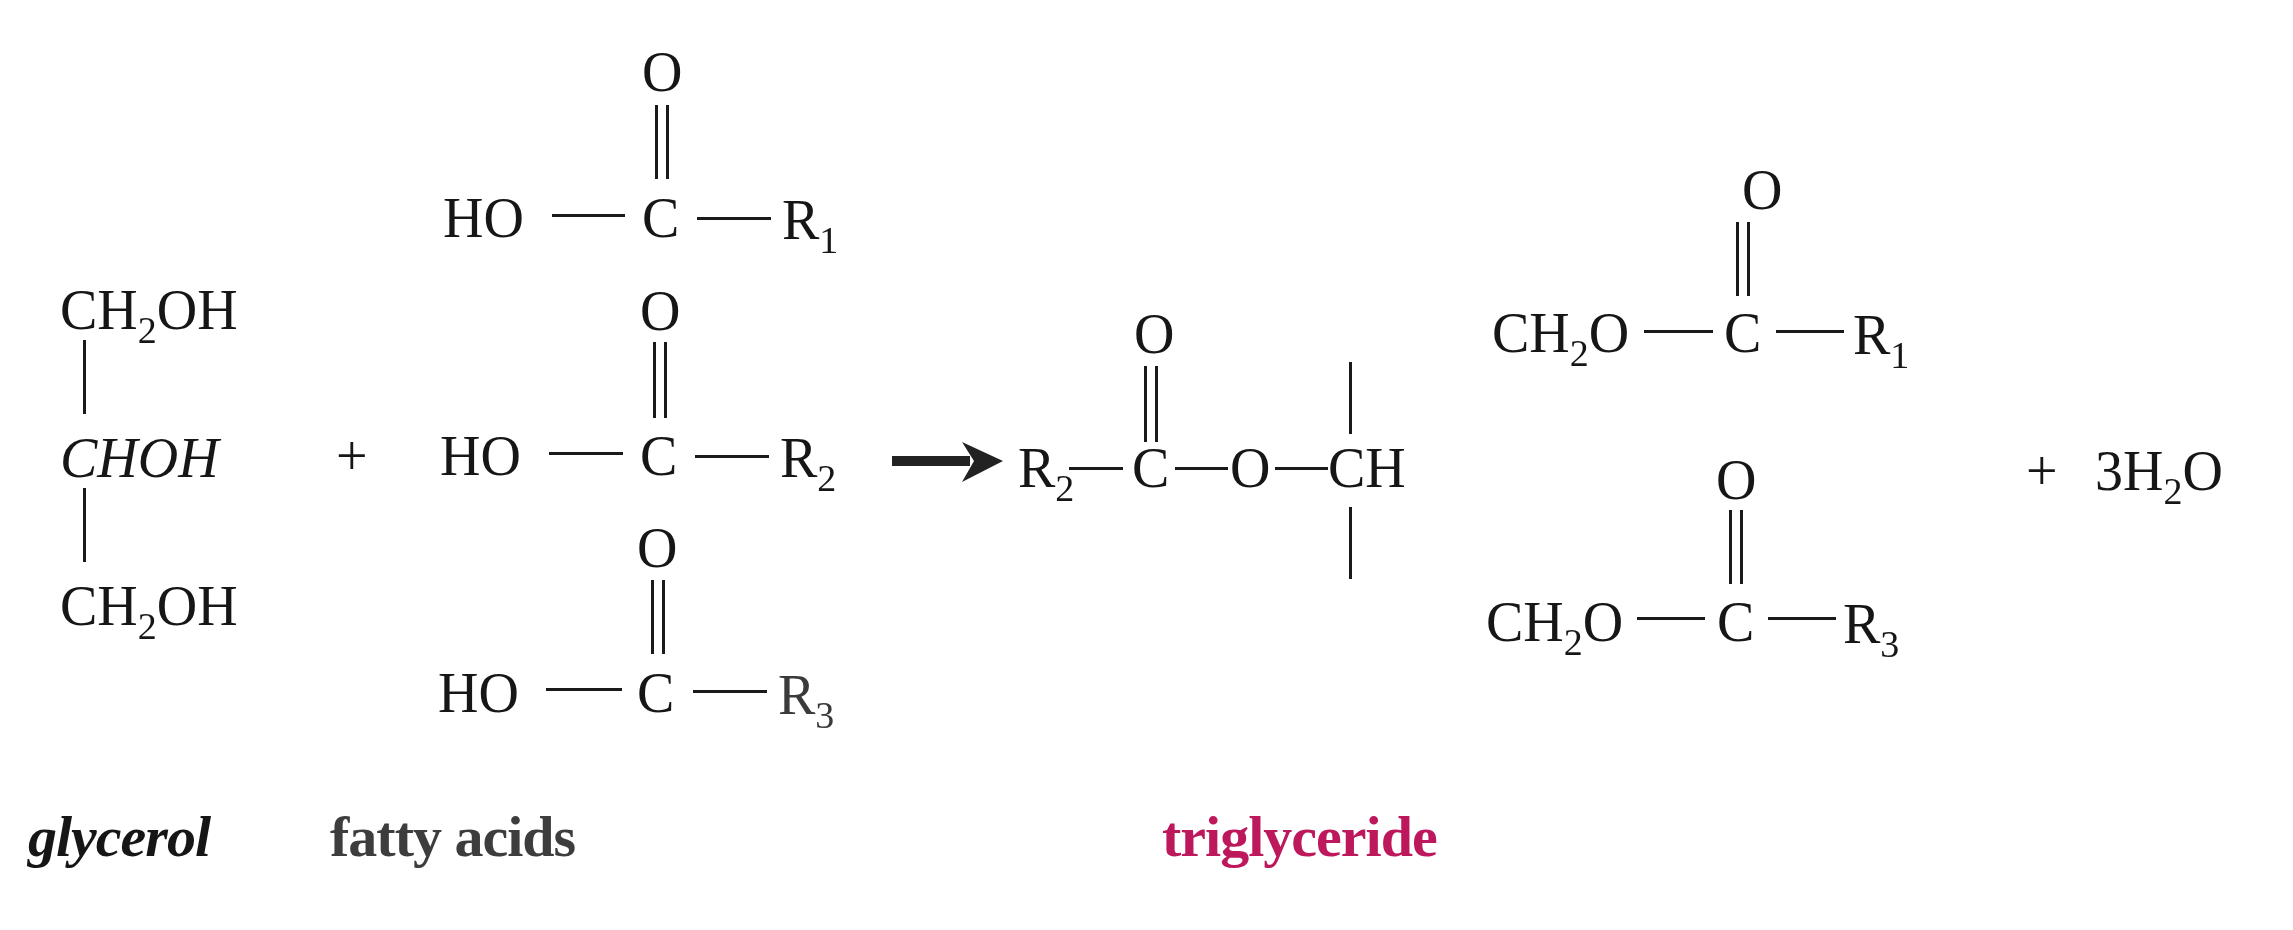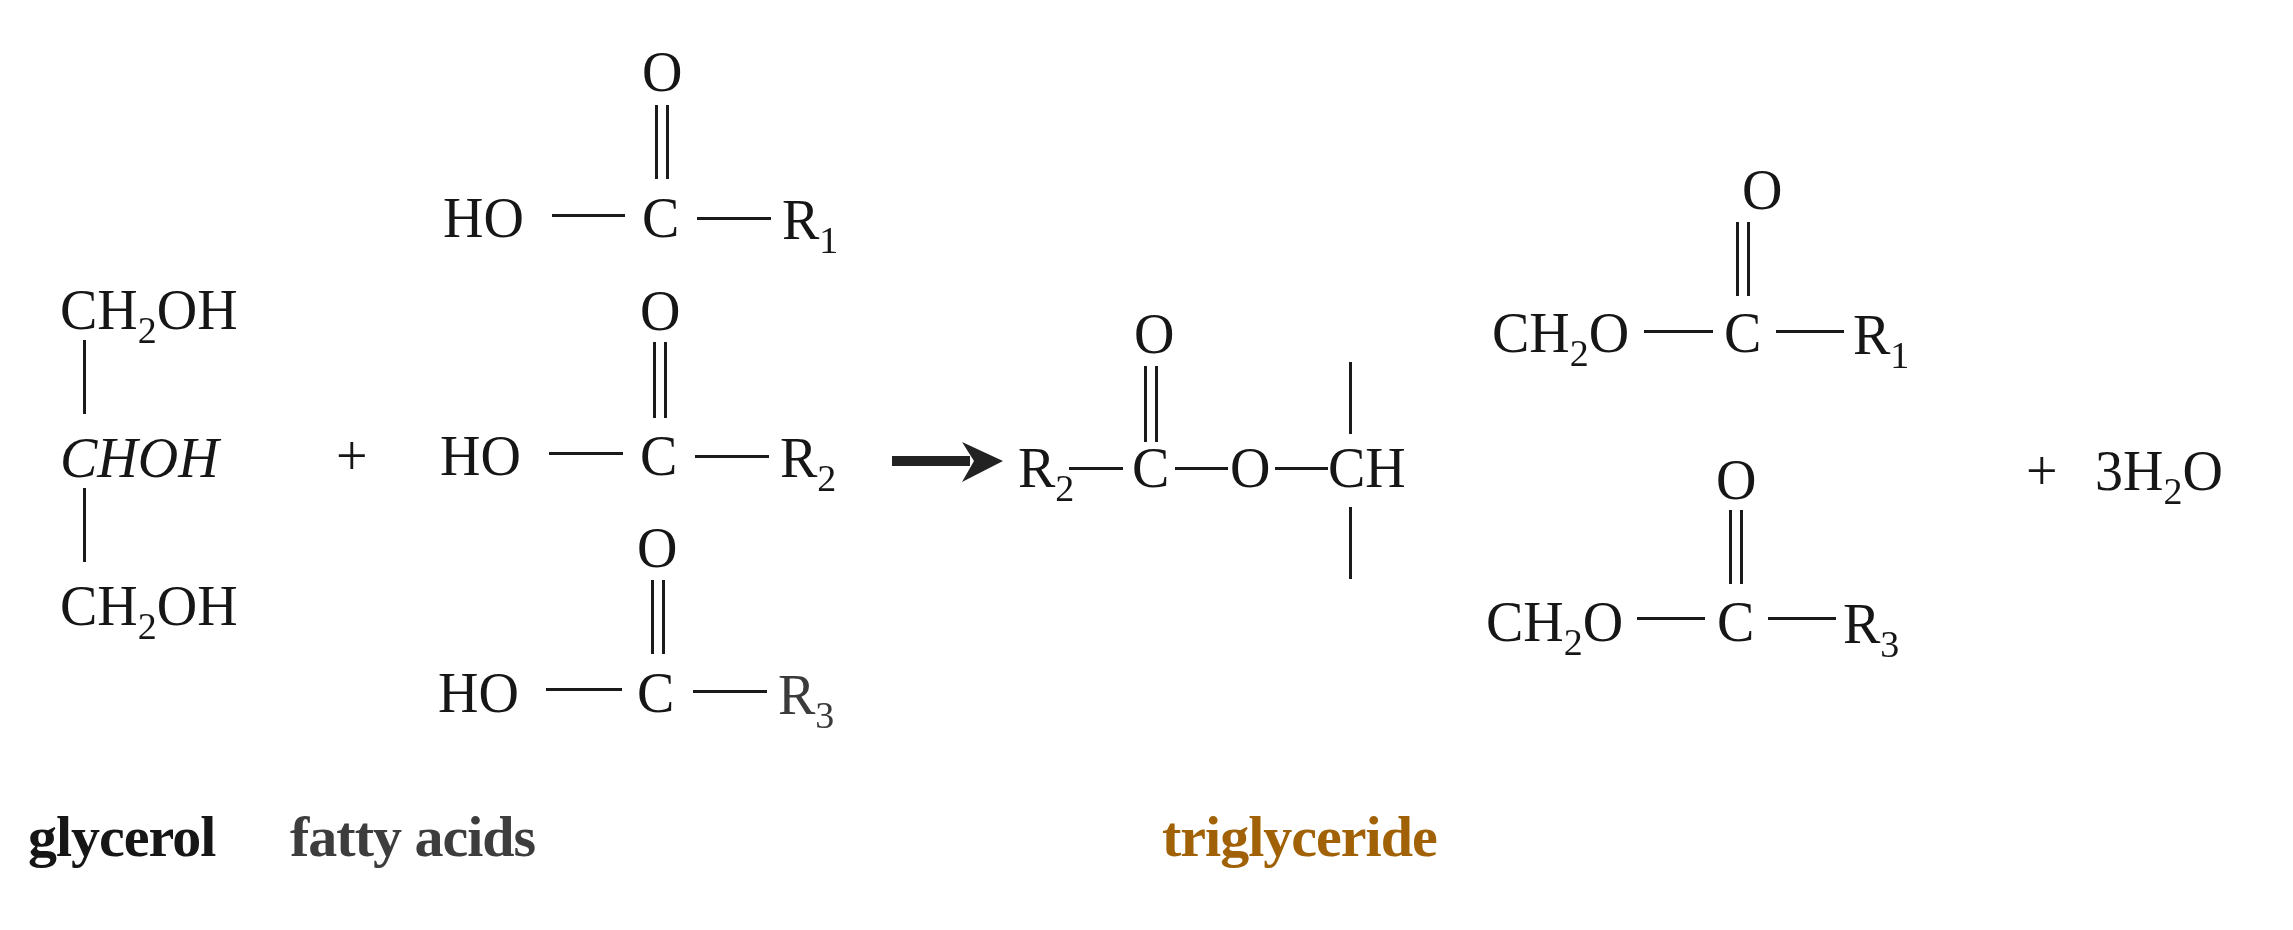--- a/index.html
+++ b/index.html
@@ -1,22 +1,22 @@
 <!DOCTYPE html>
 <html><head>
 <meta charset="utf-8">
 <style>
   html, body { margin: 0; padding: 0; background: #ffffff; }
   body { width: 2293px; height: 930px; position: relative; overflow: hidden;
          font-family: "Liberation Serif", "DejaVu Serif", serif; color: #161616; }
   .t { position: absolute; font-size: 56px; line-height: 1; white-space: nowrap; }
   .t sub { font-size: 38px; vertical-align: -14px; line-height: 0; }
   .lbl { position: absolute; font-size: 58px; font-weight: bold; line-height: 1; white-space: nowrap; letter-spacing: -1px; }
-  .lbl.faded { color: #3d3d3d; }
-  .lbl.faded2 { color: #a16207; }
+  .lbl.faded { color: #3d3d3d; margin-left: 40px; }
+  .lbl.faded2 { color: #be185d; }
   .hb { position: absolute; height: 3px; background: #1a1a1a; }
   .vb { position: absolute; width: 3px; background: #1a1a1a; }
   .db { position: absolute; width: 14px; border-left: 3px solid #1a1a1a; border-right: 3px solid #1a1a1a; box-sizing: border-box; }
   svg { position: absolute; }
 </style>
 </head>
 <body>
 
 <div>
   <div class="t" style="left:60px; top:282px;"><span>CH</span><sub>2</sub><span>OH</span></div>
@@ -88,15 +88,15 @@
   <div class="t" style="left:1486px; top:594px;"><span>CH</span><sub>2</sub><span>O</span></div>
   <div class="hb" style="left:1637px; top:617px; width:68px;"></div>
   <div class="t" style="left:1717px; top:594px;">C</div>
   <div class="hb" style="left:1768px; top:617px; width:68px;"></div>
   <div class="t" style="left:1843px; top:596px;"><span>R</span><sub>3</sub></div>
 </div>
 
 <div class="t" style="left:2026px; top:443px;">+</div>
 <div class="t" style="left:2095px; top:443px;"><span>3</span><span>H</span><sub>2</sub><span>O</span></div>
 
-<div class="lbl" style="left:28px; top:808px;">glycerol</div>
+<div class="lbl" style="left:28px; top:808px;font-style:italic;">glycerol</div>
 <div class="lbl faded" style="left:290px; top:808px;">fatty acids</div>
 <div class="lbl faded2" style="left:1162px; top:808px;">triglyceride</div>
 
 </body></html>

